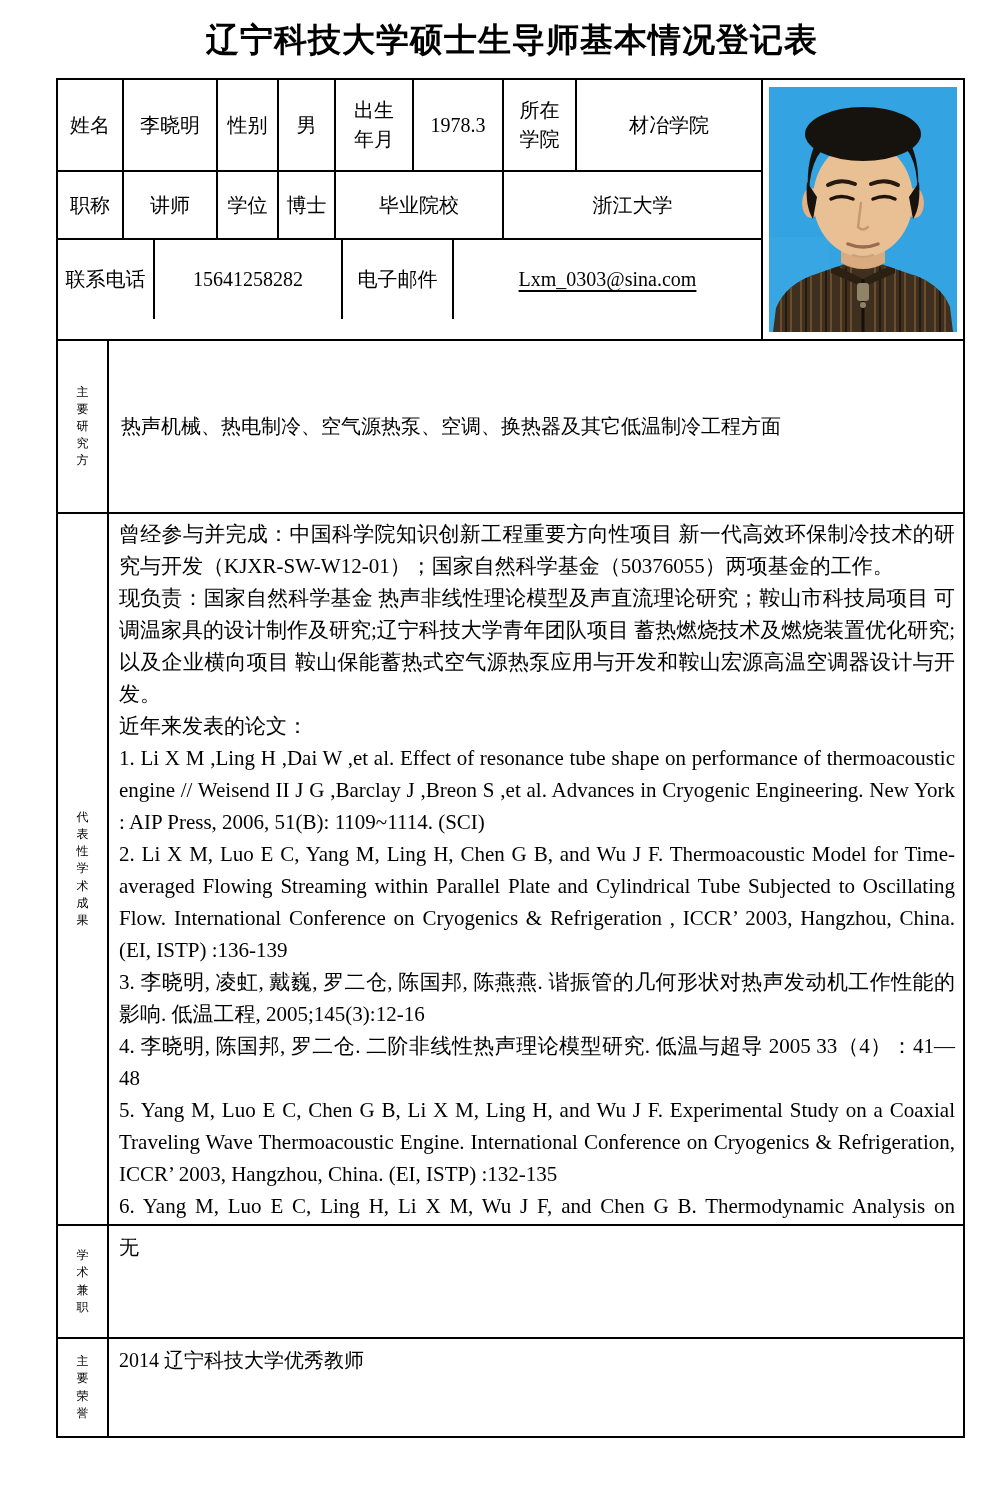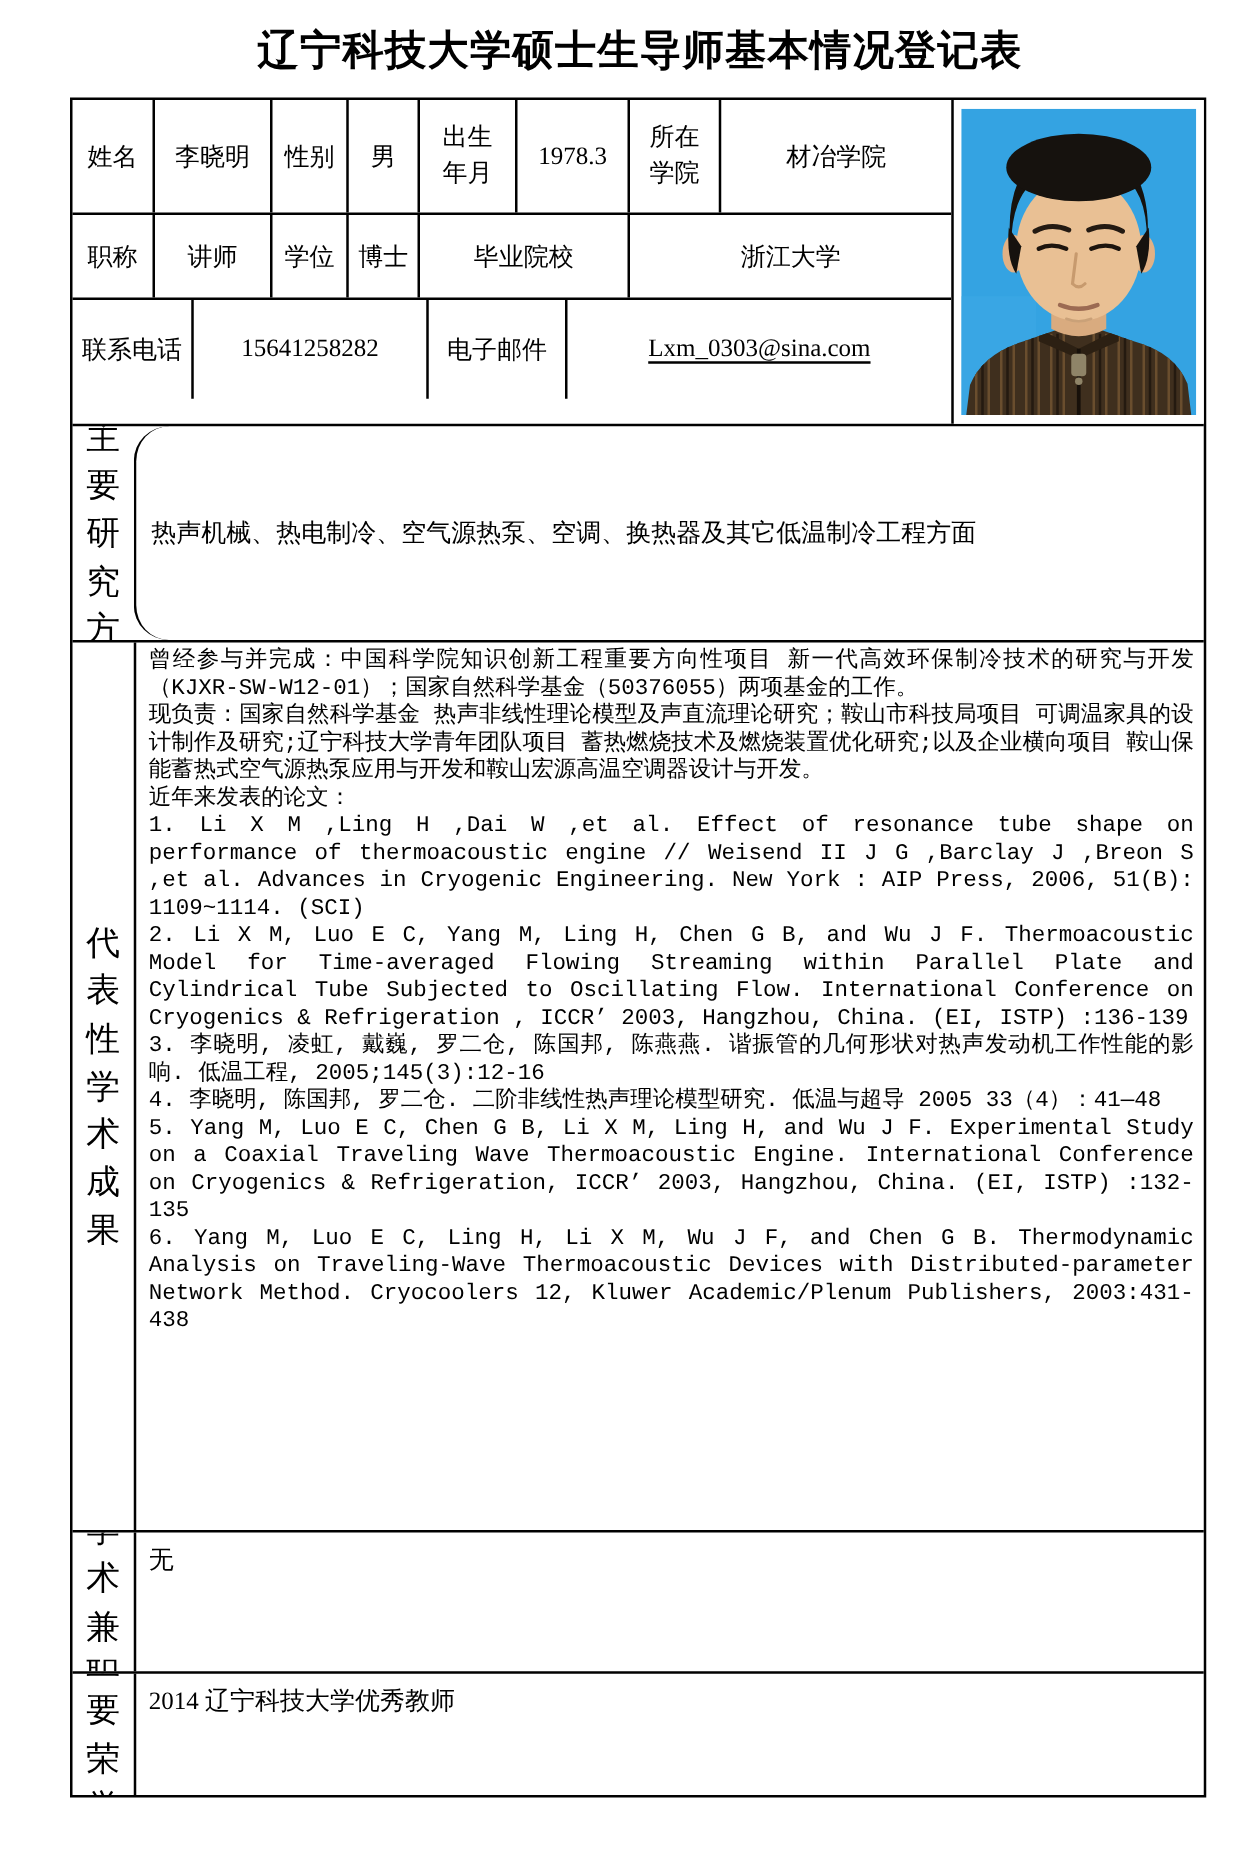--- a/index.html
+++ b/index.html
@@ -39,31 +39,31 @@
   .section{display:flex;border-top:2px solid #000;}
   .sec-research{height:173px;}
   .sec-achievements{height:712px;}
   .sec-positions{height:113px;}
   .sec-honors{height:99px;}
   .label-cell{
     width:49px;display:flex;align-items:center;justify-content:center;
     overflow:hidden;flex:none;
   }
   .vlabel{
-    width:1.15em;font-size:27px;line-height:1.42;text-align:center;
+    width:1.15em;font-size:12px;line-height:1.42;text-align:center;
     word-break:break-all;white-space:normal;
   }
   .content-cell{
     flex:1;border-left:2px solid #000;padding:6px 10px;font-size:20px;
     overflow:hidden;text-align:left;
   }
-  .sec-research .content-cell{display:flex;align-items:center;padding-left:12px;border-radius:28px;}
+  .sec-research .content-cell{display:flex;align-items:center;padding-left:12px;}
   .sec-achievements .content-cell{
-    font-family:Liberation Mono, monospace;
-    font-size:18px;line-height:22px;padding:4px 8px 0 10px;
+    font-family:Liberation Serif, serif;
+    font-size:21px;line-height:32px;padding:4px 8px 0 10px;
   }
   .sec-achievements .para{text-align:justify;margin:0;}
   .sec-positions .content-cell,.sec-honors .content-cell{
     align-items:flex-start;padding-top:8px;
   }
 </style>
 </head>
 <body>
 
 <div class="doc-title">辽宁科技大学硕士生导师基本情况登记表</div>

